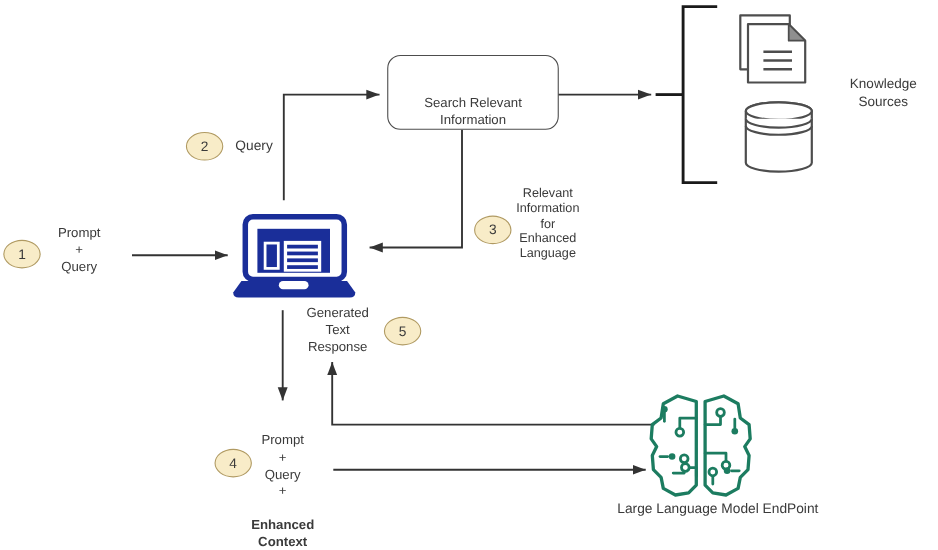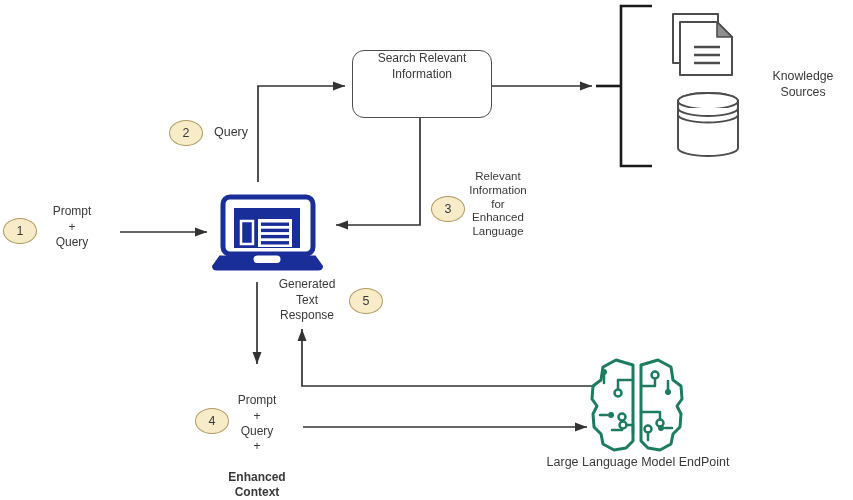--- a/index.html
+++ b/index.html
@@ -21,32 +21,32 @@
     position:absolute;white-space:pre-line;text-align:center;
     font-size:12px;line-height:15.5px;color:var(--text);
   }
   .badge{
     position:absolute;width:34px;height:26px;border-radius:50%;
     background:var(--badge-fill);border:1px solid var(--badge-border);
     display:flex;align-items:center;justify-content:center;
     font-size:12.5px;color:#3a3a3a;box-sizing:border-box;
   }
   .node-box{
-    position:absolute;left:352px;top:50px;width:140px;height:68px;
+    position:absolute;left:352px;top:50px;width:156px;height:68px;
     border:1.7px solid var(--shape-stroke);border-radius:12px;background:#fff;
-    display:flex;align-items:flex-start;justify-content:center;box-sizing:border-box;
+    display:flex;align-items:flex-end;justify-content:center;box-sizing:border-box;
   }
   #lbl-step1{left:40px;top:204px;width:64px;}
   #lbl-step2{left:206px;top:125px;width:50px;font-size:12.5px;}
   #lbl-step3{left:455px;top:170px;width:86px;font-size:11.5px;line-height:13.8px;}
   #lbl-step5{left:270px;top:277px;width:74px;}
   #lbl-step4{left:217px;top:378px;width:80px;line-height:15.3px;}
   #lbl-step4 .bold{font-weight:700;}
   #lbl-knowledge{left:760px;top:68px;width:86px;line-height:16px;font-size:12.3px;}
-  #lbl-llm{left:532px;top:455px;width:212px;font-size:12.5px;white-space:nowrap;}
+  #lbl-llm{left:532px;top:455px;width:212px;font-size:12.5px;white-space:nowrap;text-align:right;}
   #badge-1{left:3px;top:218px;}
   #badge-2{left:169px;top:120px;}
   #badge-3{left:431px;top:196px;}
   #badge-4{left:195px;top:408px;}
   #badge-5{left:349px;top:288px;}
   
   .conn{stroke:var(--connector);stroke-width:1.7;fill:none;}
   .thick{stroke:#1a1a1a;stroke-width:2.6;fill:none;}
   .doc{stroke:var(--shape-stroke);stroke-width:2;fill:#ffffff;stroke-linejoin:round;}
   .doc-line{stroke:var(--shape-stroke);stroke-width:2.4;fill:none;}

